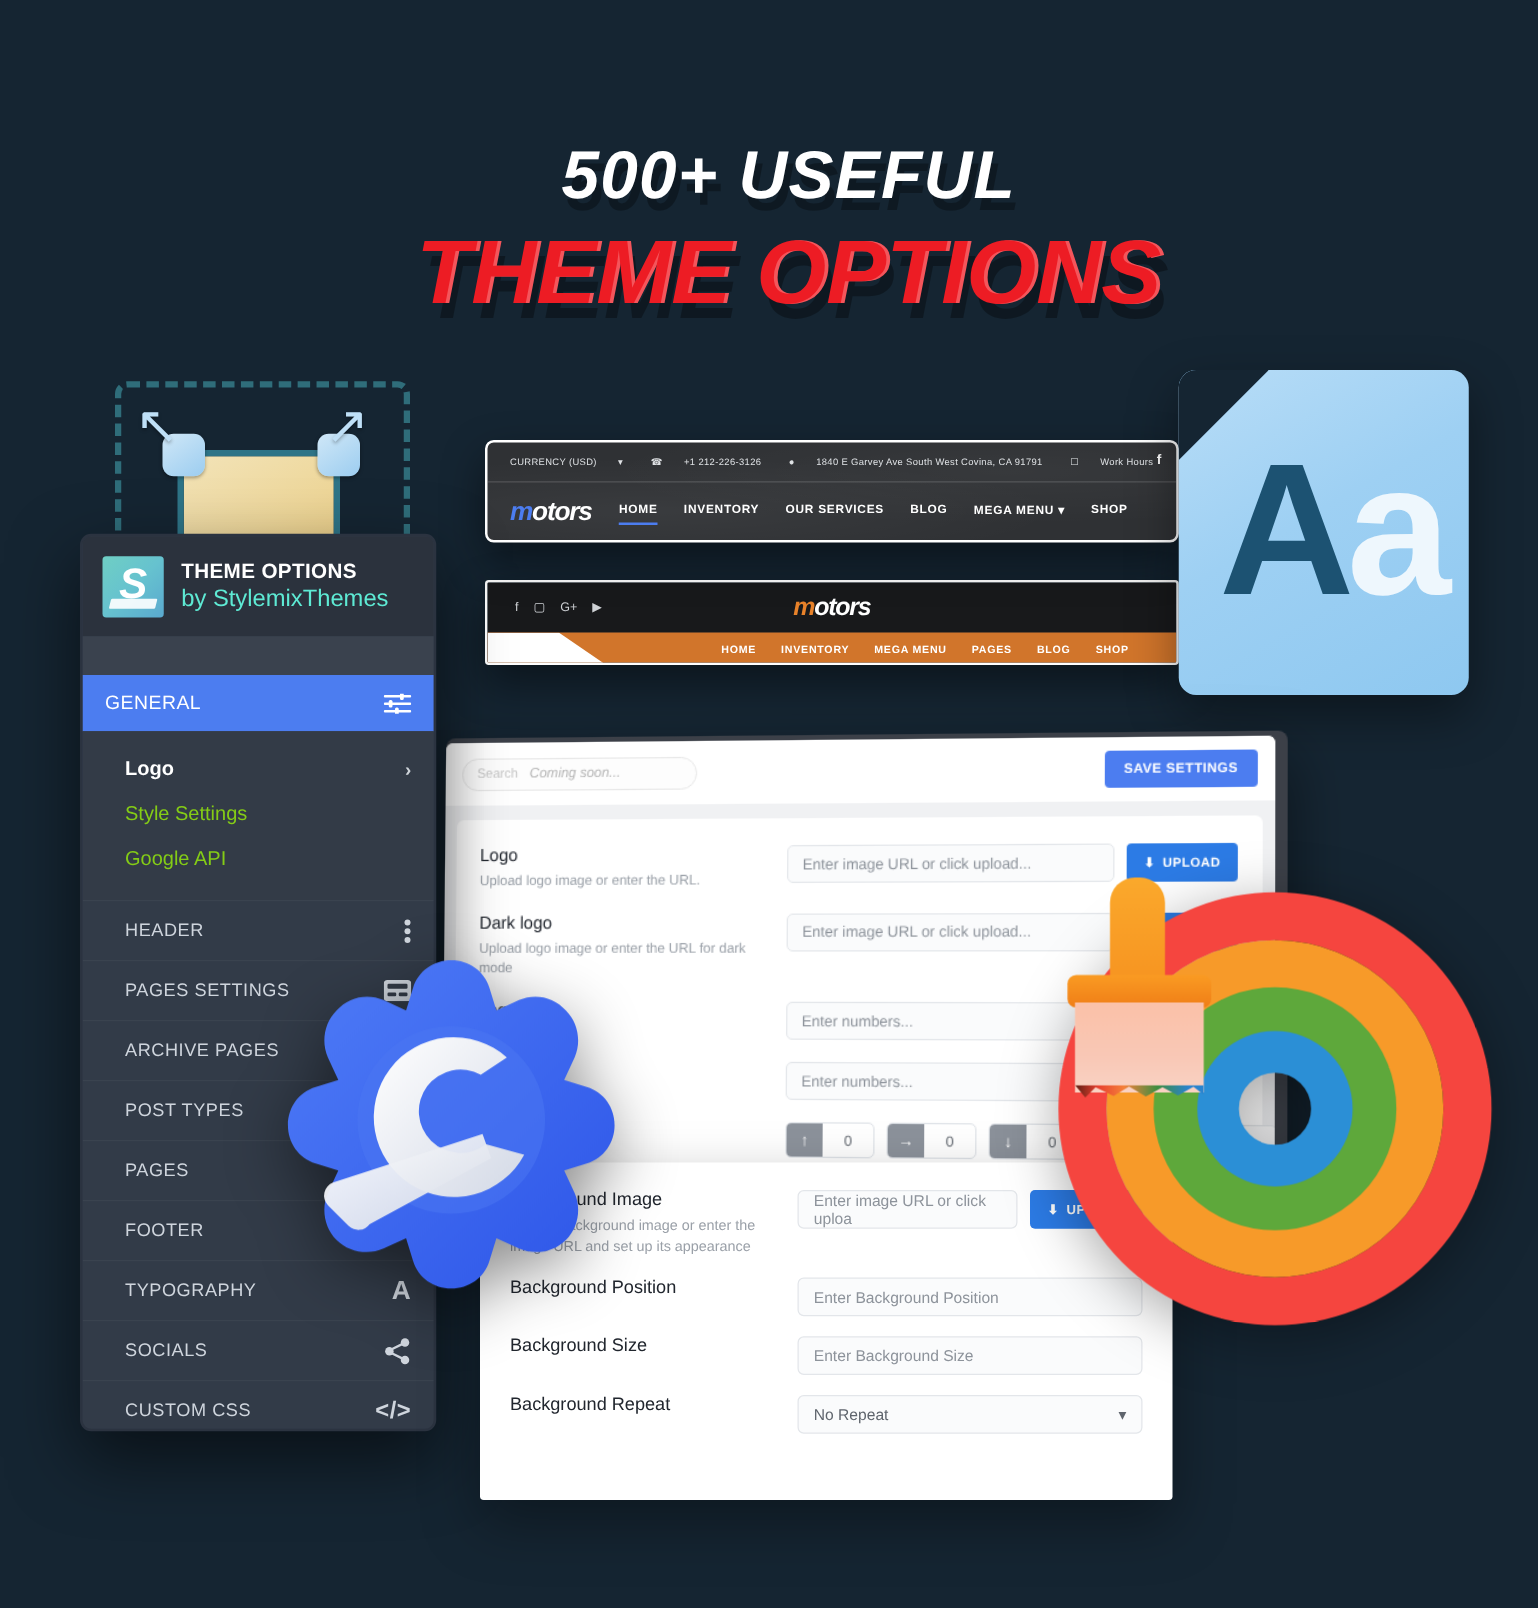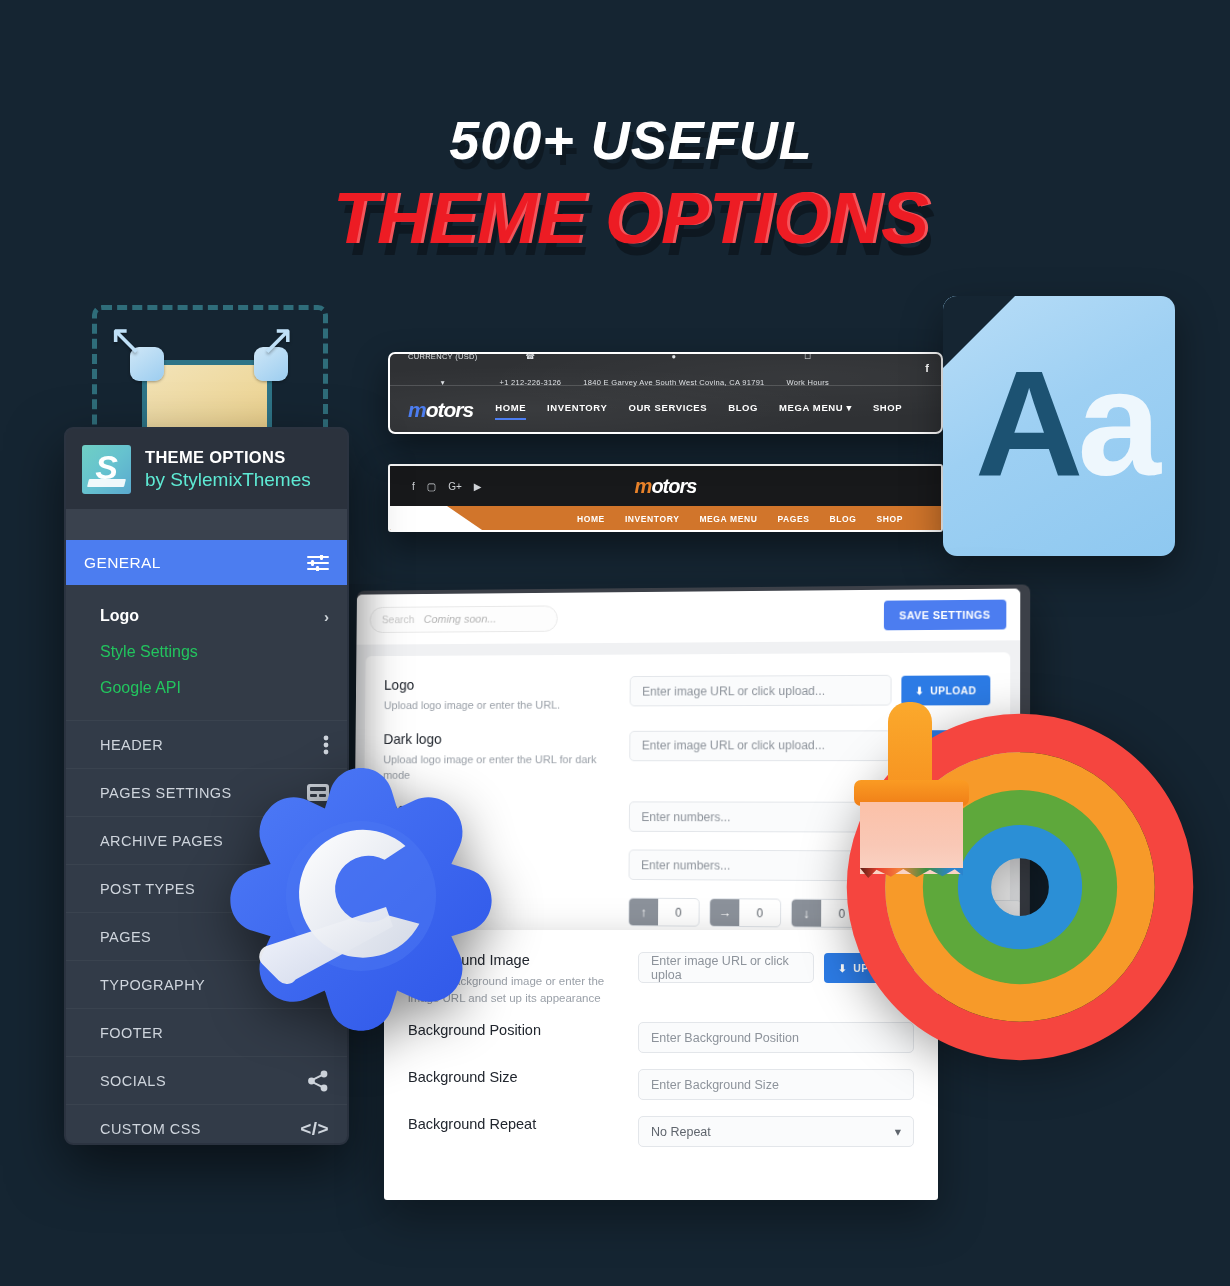--- a/index.html
+++ b/index.html
@@ -85,21 +85,21 @@
 
   .sb-general {
     background:#4c7df0; height:45px; display:flex; align-items:center;
     padding:0 18px 0 18px; justify-content:space-between;
   }
   .sb-general .lbl { color:#fff; font-size:15.5px; letter-spacing:.4px; }
 
   .sb-sublist { background:#333b47; padding:13px 0 14px; }
   .sb-subitem {
     height:36px; display:flex; align-items:center; justify-content:space-between;
-    padding:0 18px 0 34px; color:#22c55e; font-size:16px;
+    padding:0 18px 0 34px; color:#84cc16; font-size:16px;
   }
   .sb-subitem.active { color:#ffffff; font-weight:bold; }
   .chev { font-size:15px; color:#cfd4da; }
 
   .sb-row {
     height:48px; display:flex; align-items:center; justify-content:space-between;
     padding:0 18px 0 34px; color:#cfd5dd; font-size:14.5px; letter-spacing:.45px;
     border-top:1px solid rgba(255,255,255,.045);
     position:relative;
   }
@@ -120,21 +120,21 @@
     content:""; position:absolute; inset:0;
     background:
       radial-gradient(ellipse at 25% 70%, rgba(255,255,255,.05), transparent 55%),
       radial-gradient(ellipse at 75% 30%, rgba(255,255,255,.04), transparent 55%);
   }
   .m1-top {
     position:relative; height:32px; display:flex; align-items:center;
     gap:22px; padding:0 18px; border-bottom:1px solid rgba(255,255,255,.16);
     font-size:7.5px; color:#dfe2e5; letter-spacing:.3px; white-space:nowrap;
   }
-  .m1-top .it { display:flex; align-items:center; gap:17px;flex-direction:column; }
+  .m1-top .it { display:flex; align-items:center; gap:17px; }
   .m1-nav { position:relative; height:48px; display:flex; align-items:center; padding:0 18px; gap:22px; }
   .m1-logo { font-size:21px; font-style:italic; font-weight:bold; color:#fff; letter-spacing:-1px; }
   .m1-logo .m { color:#4c7df0; }
   .m1-links { display:flex; align-items:center; gap:21px; font-size:9.5px; font-weight:bold; color:#fff; letter-spacing:.6px; }
   .m1-links .lnk { position:relative; padding-bottom:5px; white-space:nowrap; }
   .m1-links .lnk.active::after{
     content:""; position:absolute; left:0; right:0; bottom:-2px; height:2px; background:#4c7df0;
   }
   .m1-fb { position:absolute; right:12px; top:8px; color:#fff; font-size:11px; font-weight:bold; }
 
@@ -570,26 +570,26 @@
     </div>
     <div class="sb-row">
       <span>POST TYPES</span>
       <span class="ic"></span>
     </div>
     <div class="sb-row">
       <span>PAGES</span>
       <span class="ic"></span>
     </div>
     <div class="sb-row">
+      <span>FOOTER</span>
+      <span class="ic"></span>
+    </div>
+    <div class="sb-row">
       <span>TYPOGRAPHY</span>
       <span class="ic" style="font-size:21px;font-weight:bold;color:#cfd5dd;">A</span>
-    </div>
-    <div class="sb-row">
-      <span>FOOTER</span>
-      <span class="ic"></span>
     </div>
     <div class="sb-row">
       <span>SOCIALS</span>
       <span class="ic">
         <svg width="22" height="22" viewBox="0 0 22 22">
           <circle cx="17" cy="4" r="3.4" fill="#cfd5dd"></circle>
           <circle cx="4.5" cy="11" r="3.4" fill="#cfd5dd"></circle>
           <circle cx="17" cy="18" r="3.4" fill="#cfd5dd"></circle>
           <path d="M6 9.6 L15.5 4.9 M6 12.4 L15.5 17.1" stroke="#cfd5dd" stroke-width="1.9"></path>
         </svg>

